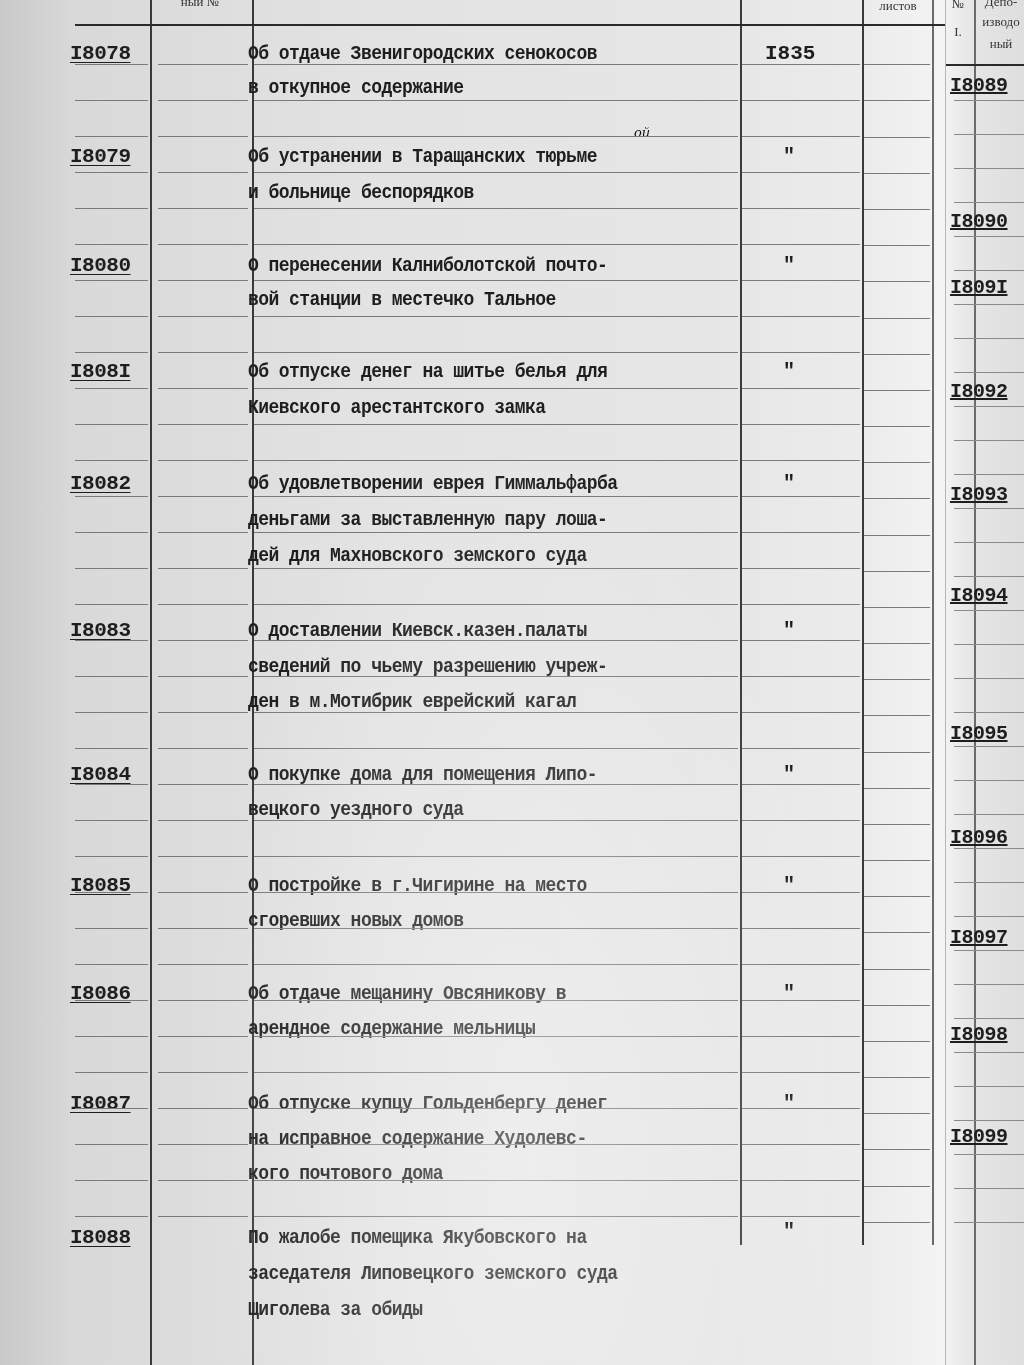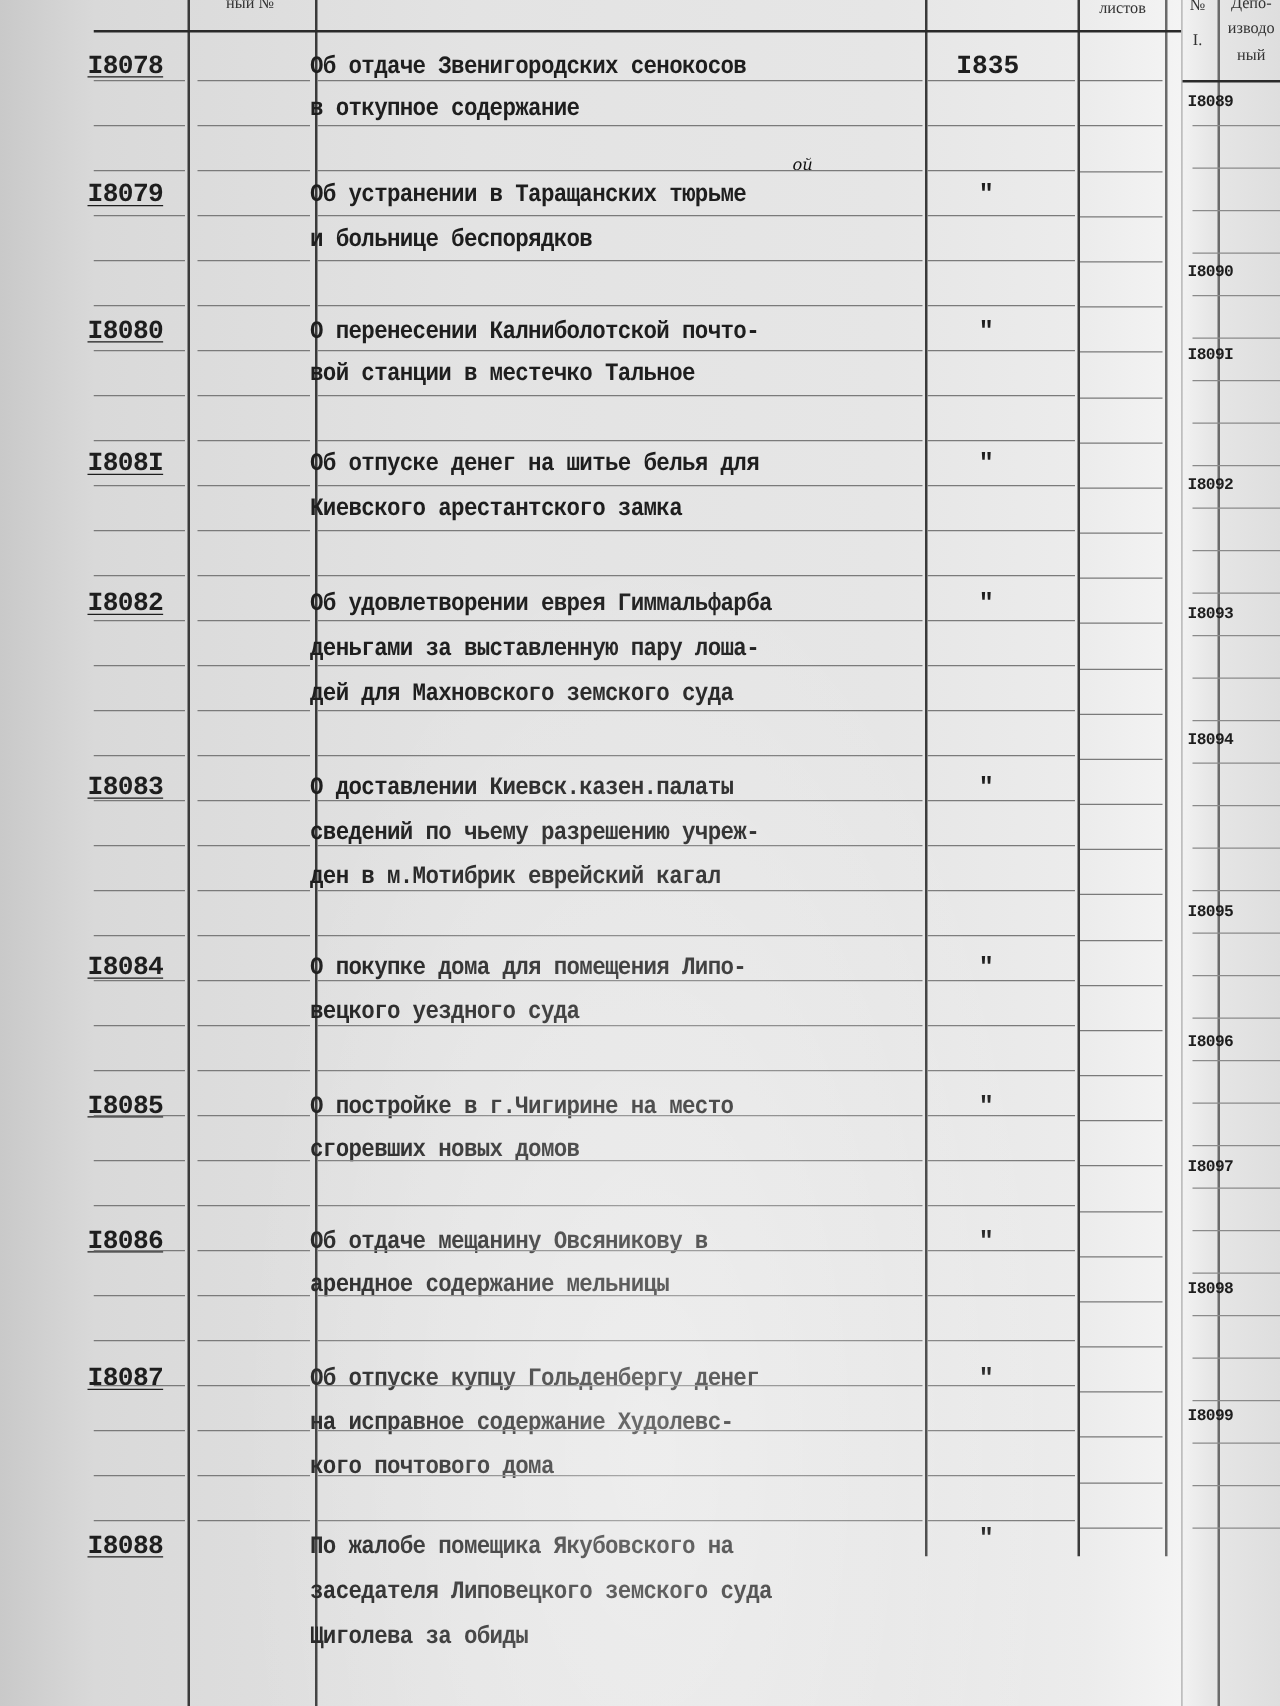--- a/index.html
+++ b/index.html
@@ -103,23 +103,24 @@
       font-family: "DejaVu Serif", serif;
       font-style: italic;
       font-weight: normal;
       font-size: 13px;
       position: absolute;
       color: #111;
     }
     .next-num {
       position: absolute;
       left: 950px;
-      font-size: 13px;
+      font-size: 20px;
       font-weight: bold;
       letter-spacing: -0.5px;
+      text-decoration: underline;
     }
     .next-line {
       position: absolute;
       left: 955px;
       width: 69px;
       height: 1px;
       background: #8a8a8a;
     }
   </style>
 </head>

